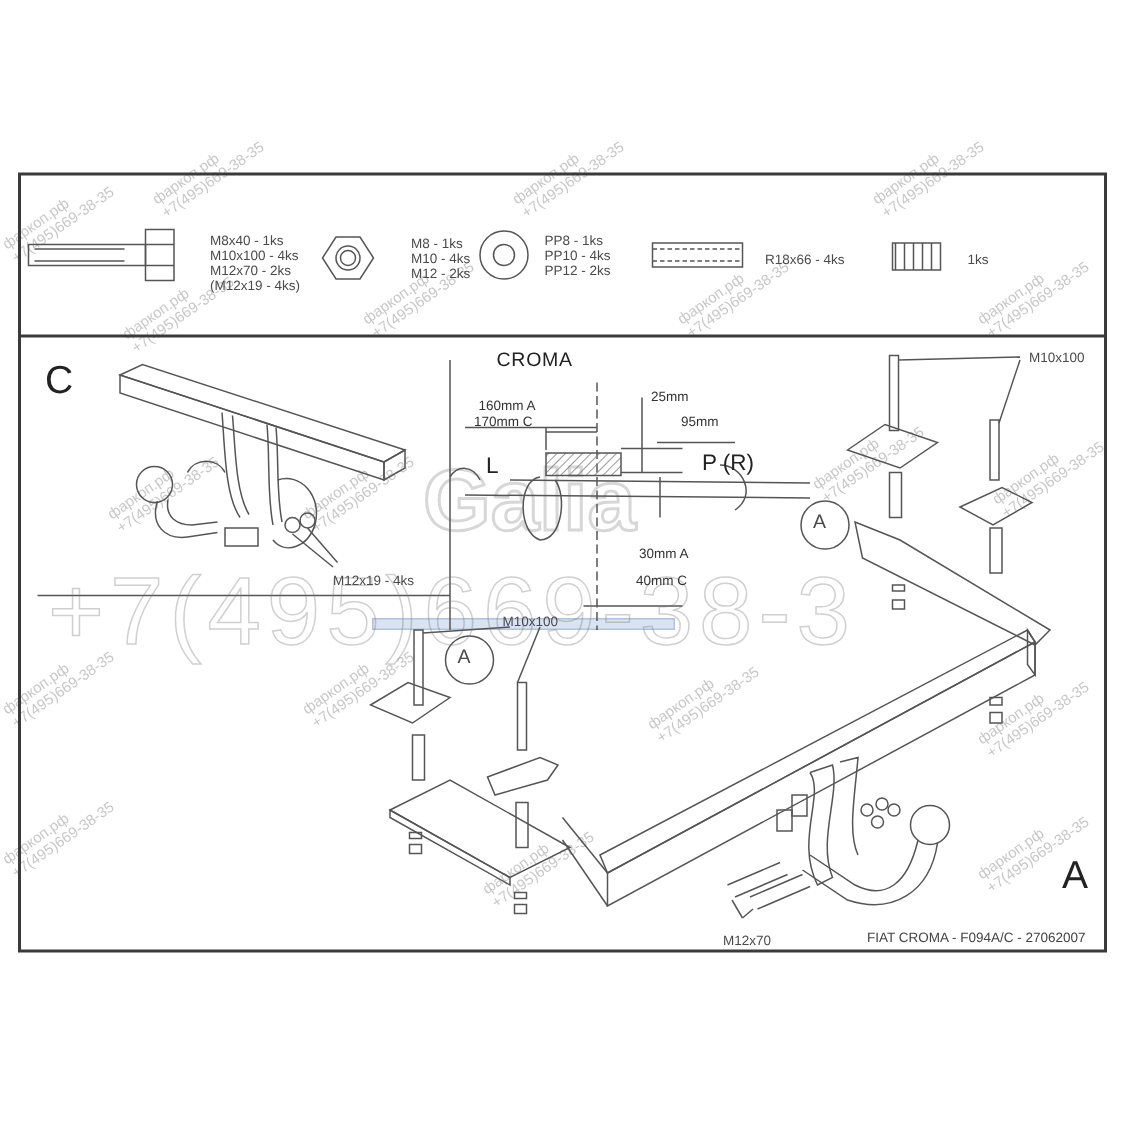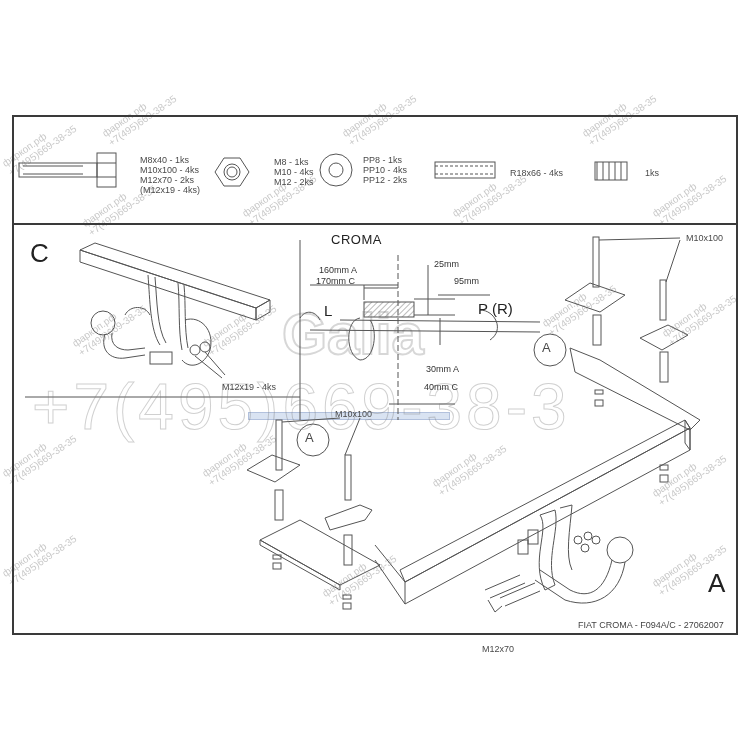--- a/index.html
+++ b/index.html
@@ -224,19 +224,19 @@
 <div class="lbl" style="left:222px;top:382px;">M12x19 - 4ks</div>
 
 <div class="detail-title" style="left:331px;top:232px;">CROMA</div>
 <div class="dim" style="left:319px;top:265px;">160mm A</div>
 <div class="dim" style="left:316px;top:276px;">170mm C</div>
 <div class="dim" style="left:434px;top:259px;">25mm</div>
 <div class="dim" style="left:454px;top:276px;">95mm</div>
 <div class="dim" style="left:426px;top:348px;margin-top:16px;">30mm A</div>
 <div class="dim" style="left:424px;top:359px;margin-top:23px;">40mm C</div>
 <div class="pr" style="left:324px;top:302px;">L</div>
-<div class="pr" style="left:468px;top:300px;margin-left:10px;">P (R)</div>
+<div class="pr" style="left:468px;top:300px;">P (R)</div>
 
 <div class="lbl" style="left:686px;top:233px;">M10x100</div>
 <div class="lbl" style="left:335px;top:409px;">M10x100</div>
-<div class="lbl" style="left:482px;top:644px;">M12x70</div>
+<div class="lbl" style="left:482px;top:622px;">M12x70</div>
 
 <div class="footer" style="left:578px;top:620px;">FIAT CROMA - F094A/C - 27062007</div>
 
 </body></html>

